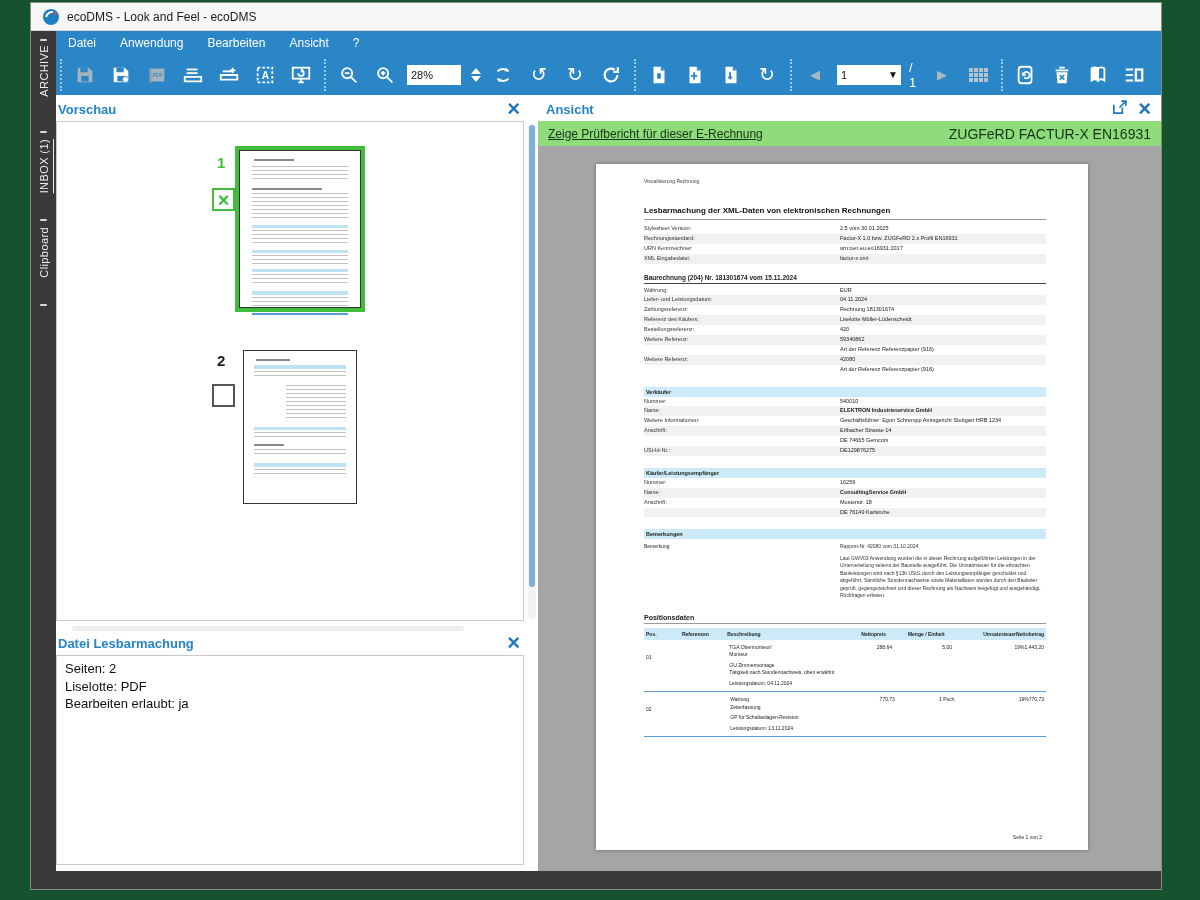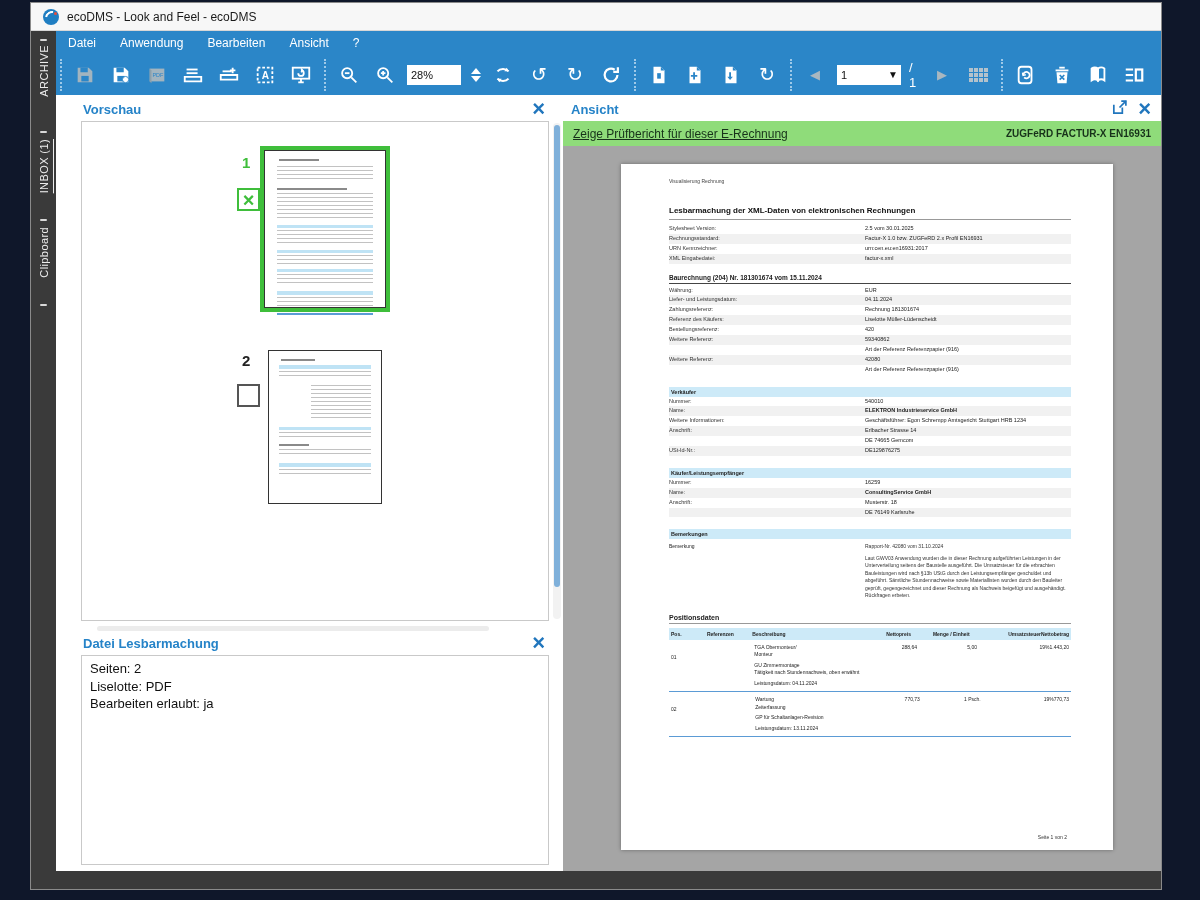--- a/index.html
+++ b/index.html
@@ -1,16 +1,16 @@
 <!DOCTYPE html>
 <html><head>
 <meta charset="utf-8">
 <style>
   html,body{margin:0;padding:0;background:#fff;font-family:"Liberation Sans",sans-serif;}
-  .stage{position:relative;width:1200px;height:900px;background:#0f172a;overflow:hidden;}
+  .stage{position:relative;width:1200px;height:900px;background:#14532d;overflow:hidden;}
   .window{position:absolute;left:30px;top:2px;width:1132px;height:888px;display:flex;flex-direction:column;border:1px solid #8a8a8a;box-sizing:border-box;background:#fff;}
   
   .titlebar{height:27px;background:#f7f7f7;border-bottom:1px solid #d7d7d7;display:flex;align-items:center;gap:8px;padding-left:12px;flex:0 0 auto;}
   .app-logo{width:16px;height:16px;border-radius:50%;background:#1f7ec2;position:relative;flex:0 0 auto;}
   .app-logo i{position:absolute;left:2px;top:2px;width:10px;height:10px;border:2px solid transparent;border-top:2px solid #fff;border-radius:50%;transform:rotate(-35deg);}
   .app-logo u{position:absolute;right:2px;top:3px;width:3px;height:3px;border-radius:50%;background:#e74c3c;}
   .title-text{font-size:12px;color:#1a1a1a;}
   
   .app-row{flex:1;display:flex;min-height:0;}
   .side-strip{width:25px;background:#3a3a3a;display:flex;flex-direction:column;align-items:center;flex:0 0 auto;}
@@ -33,21 +33,21 @@
   .stepper .up{border-bottom:6px solid #fff;}
   .stepper .dn{border-top:6px solid #fff;}
   .pagenum-wrap{display:flex;align-items:center;background:#fff;height:18px;border:1px solid #fff;}
   .pagenum-wrap input{width:44px;height:16px;border:0;font-size:11px;padding:0 3px;color:#111;font-family:"Liberation Sans",sans-serif;}
   .pagenum-wrap .dd{color:#111;font-size:10px;padding-right:2px;cursor:pointer;}
   .page-total{font-size:13px;color:#fff;}
   .grid-icon{display:grid;grid-template-columns:repeat(4,4px);grid-auto-rows:4px;gap:1px;}
   .grid-icon i{background:#b3c2cc;}
   
   .content{flex:1;display:flex;background:#fff;min-height:0;padding-top:2px;}
-  .left-pane{width:468px;display:flex;flex-direction:column;padding-left:25px;flex:0 0 auto;}
+  .left-pane{width:468px;display:flex;flex-direction:column;padding-left:0;flex:0 0 auto;}
   .panel-header{display:flex;justify-content:space-between;align-items:center;height:24px;padding:0 4px 0 2px;flex:0 0 auto;}
   .panel-title{color:#2583c8;font-weight:bold;font-size:13px;}
   .close-x{color:#2176bd;font-size:22px;font-weight:bold;line-height:18px;cursor:pointer;}
   .vorschau-box{border:1px solid #c9c9c9;background:#fff;height:498px;position:relative;flex:0 0 auto;}
   .splitter{height:5px;background:#ececec;border-radius:3px;margin:5px 60px 0 16px;flex:0 0 auto;cursor:row-resize;}
   .info-box{border:1px solid #c9c9c9;background:#fff;flex:1;margin-bottom:6px;padding:4px 8px;font-size:13px;line-height:1.35;color:#111;}
   .v-scrollbar{width:8px;background:#f2f2f2;margin:26px 2px 0 4px;height:496px;position:relative;flex:0 0 auto;border-radius:4px;}
   .v-thumb{position:absolute;top:2px;left:1px;width:6px;height:462px;background:#7fb0da;border-radius:3px;cursor:grab;}
   
   .thumb-num{position:absolute;font-size:15px;font-weight:bold;}
@@ -60,21 +60,21 @@
   .thumb2{position:absolute;left:186px;top:228px;width:112px;height:152px;background:#fff;border:1px solid #333;cursor:pointer;}
   .mlines{background:repeating-linear-gradient(#c2c2c2 0 1px,transparent 1px 4px);}
   .mband{background:#bfe3f5;height:3px;}
   .mtitle{background:#8a8a8a;height:2px;}
   
   .right-pane{flex:1;display:flex;flex-direction:column;min-width:0;}
   .rp-icons{display:flex;align-items:center;gap:10px;}
   .popout svg{width:17px;height:17px;}
   .banner{height:25px;background:#8fdc7a;display:flex;justify-content:space-between;align-items:center;padding:0 10px;flex:0 0 auto;}
   .banner-link{font-size:12px;color:#17321a;text-decoration:underline;cursor:pointer;}
-  .banner-std{font-size:10px;color:#17321a;font-weight:bold;}
+  .banner-std{font-size:14px;color:#17321a;}
   .viewer{flex:1;background:#a5a5a5;position:relative;overflow:hidden;}
   .page{position:absolute;left:58px;top:18px;width:492px;height:686px;background:#fff;box-shadow:0 0 4px rgba(0,0,0,.35);box-sizing:border-box;padding:14px 42px 0 48px;color:#222;}
   
   .doc-watermark{font-size:5px;color:#444;}
   .doc-title{font-size:8px;font-weight:bold;color:#111;margin-top:22px;padding-bottom:4px;border-bottom:1px solid #999;}
   .kv{display:flex;font-size:5.5px;line-height:1.8;}
   .kv .k{width:196px;flex:0 0 auto;color:#333;}
   .kv .v{flex:1;color:#222;}
   .kv .v.b{font-weight:bold;}
   .kv:nth-child(odd){background:#f1f1f1;}

